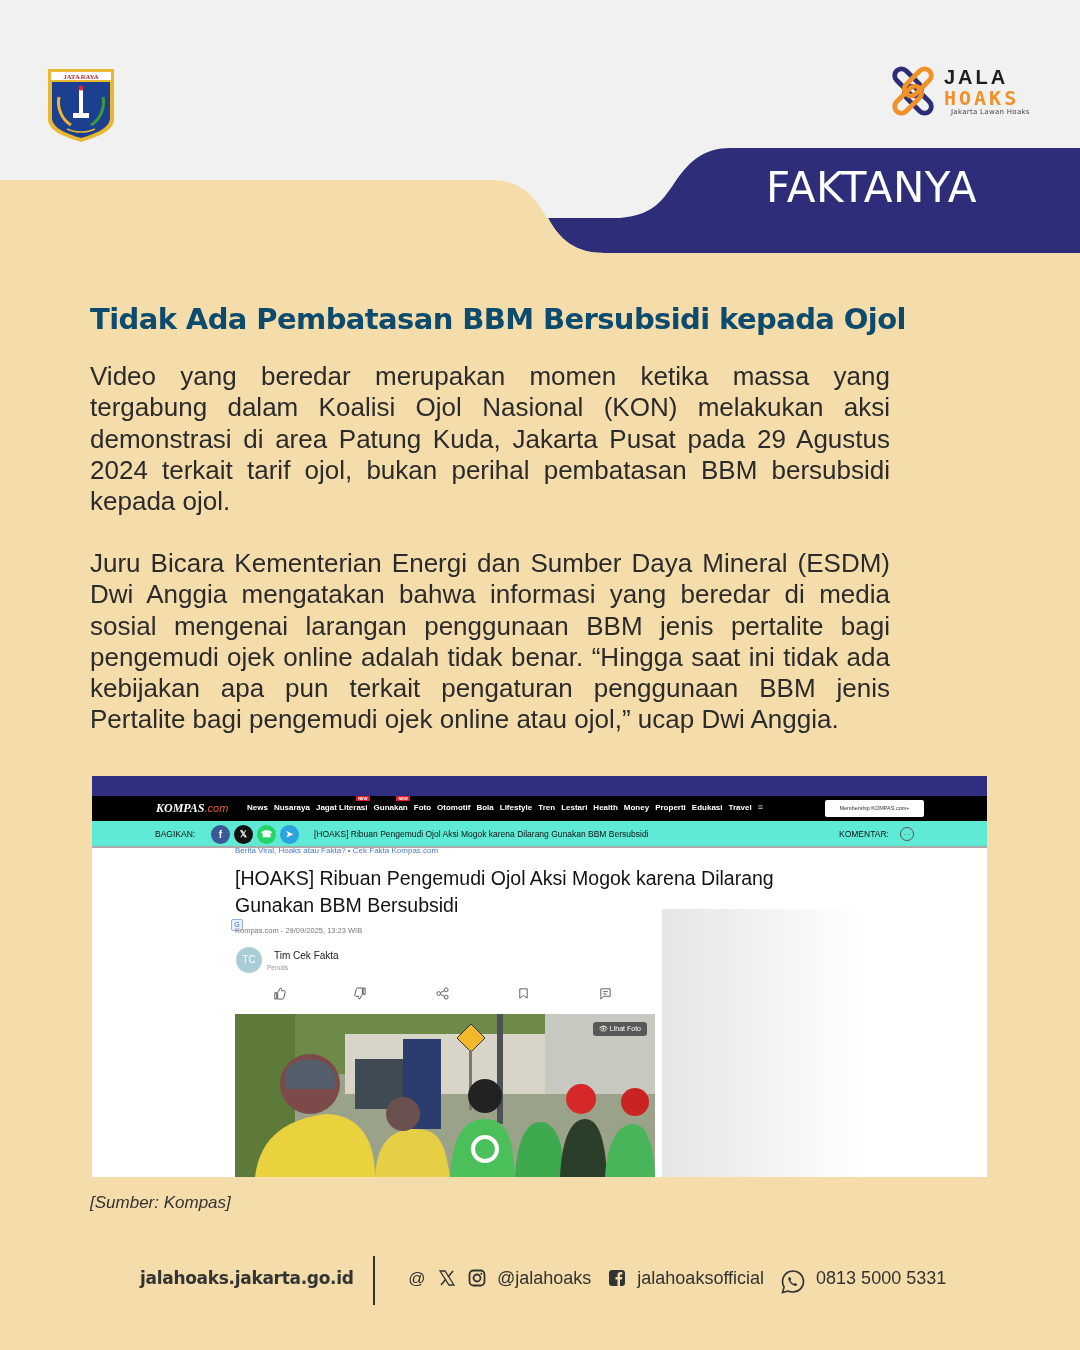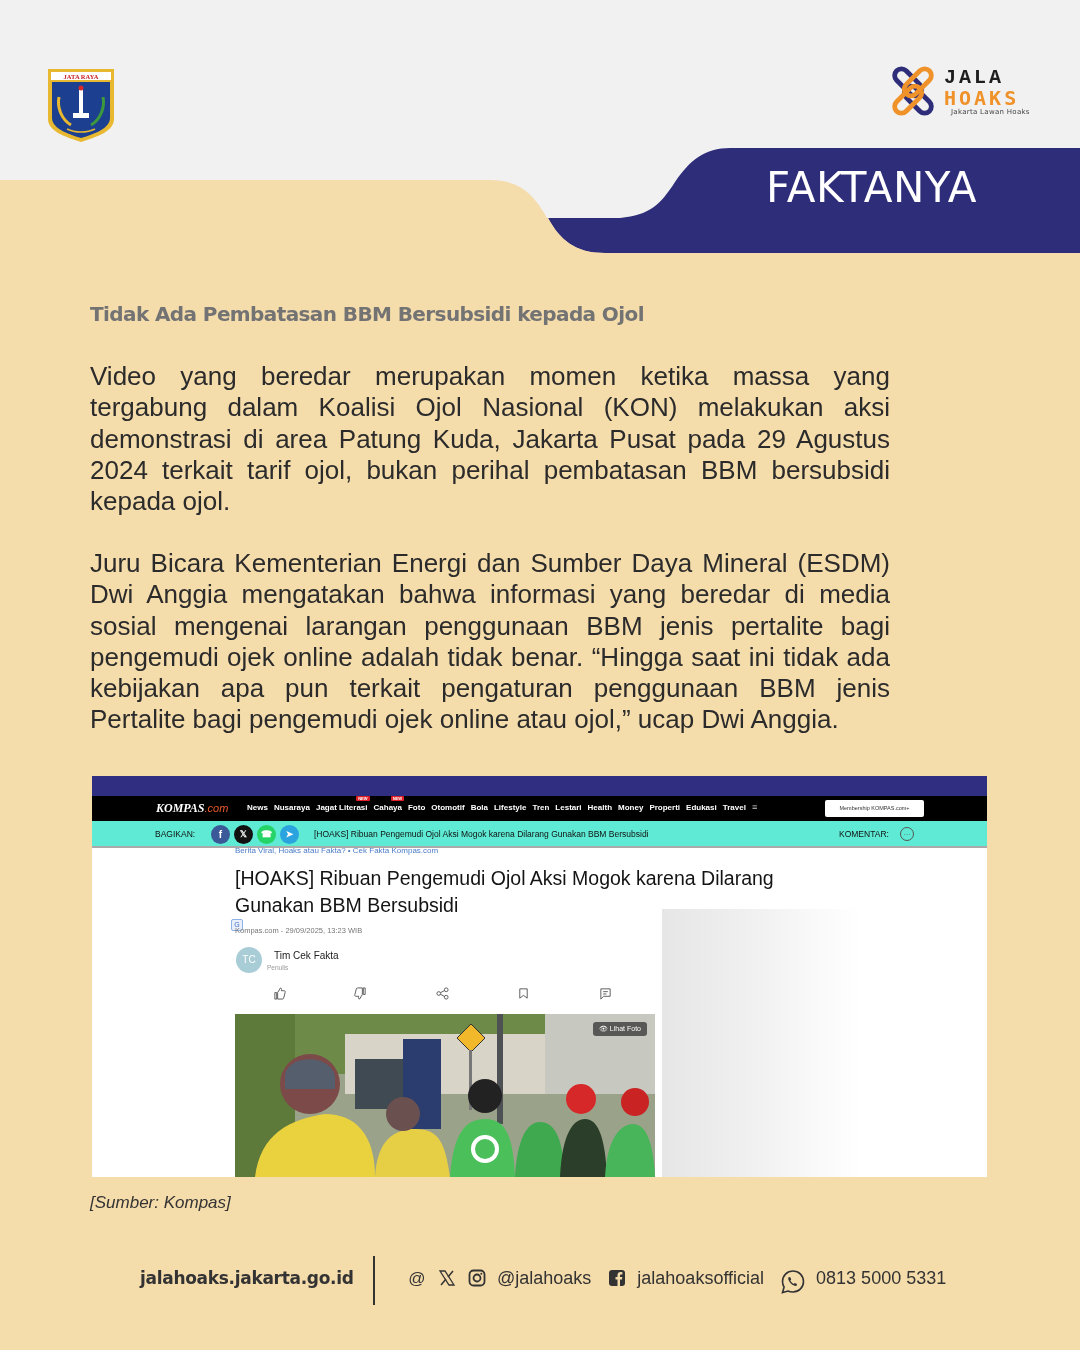--- a/index.html
+++ b/index.html
@@ -6,26 +6,26 @@
   html, body { width: 1080px; height: 1350px; overflow: hidden; }
   body { position: relative; background: #f1f1f1; font-family: "Liberation Sans", sans-serif; color: #2a2a2a; }
 
   
   .beige-bg { position: absolute; left: 0; top: 0; width: 1080px; height: 1350px; }
   .faktanya-label { position: absolute; left: 766px; top: 163px; font-family: "DejaVu Sans", sans-serif; font-weight: normal; font-size: 42px; color: #ffffff; letter-spacing: 0.5px; }
 
   
   .dki-logo { position: absolute; left: 45px; top: 67px; width: 72px; height: 76px; }
   .jala-logo { position: absolute; left: 888px; top: 66px; width: 150px; height: 54px; }
-  .jala-text-1 { position: absolute; left: 56px; top: 0px; font-family: Liberation Mono, monospace; font-weight: bold; font-size: 20px; color: #1e1e1e; letter-spacing: 3px; }
+  .jala-text-1 { position: absolute; left: 56px; top: 0px; font-family: Liberation Sans, sans-serif; font-weight: bold; font-size: 20px; color: #1e1e1e; letter-spacing: 3px; }
   .jala-text-2 { position: absolute; left: 56px; top: 20px; font-family: "DejaVu Sans Mono", monospace; font-weight: bold; font-size: 20px; color: #f0922a; letter-spacing: 3px; }
   .jala-text-3 { position: absolute; left: 57px; top: 42px; font-family: "DejaVu Sans", sans-serif; font-size: 7px; color: #444; letter-spacing: 0.3px; padding-left: 6px; }
 
   
-  .headline { position: absolute; left: 90px; top: 302px; width: 800px; font-family: "DejaVu Sans", sans-serif; font-weight: bold; font-size: 20px; color: #737373; letter-spacing: -0.6px; white-space: nowrap; }
+  .headline { position: absolute; left: 90px; top: 302px; width: 800px; font-family: "DejaVu Sans", sans-serif; font-weight: bold; font-size: 29px; color: #0c4a6e; letter-spacing: -0.6px; white-space: nowrap; }
   .para { position: absolute; left: 90px; width: 800px; font-family: "Liberation Sans", sans-serif; font-size: 26px; line-height: 31.3px; color: #2b2b2b; text-align: justify; }
   .para-1 { top: 361px; }
   .para-2 { top: 548px; }
 
   
   .shot { position: absolute; left: 92px; top: 776px; width: 895px; height: 401px; background: #ffffff; overflow: hidden; }
   .shot-topbar { position: absolute; left: 0; top: 0; width: 100%; height: 20px; background: #2f2e80; }
   .shot-nav { position: absolute; left: 0; top: 20px; width: 100%; height: 25px; background: #000000; }
   .kompas-logo { position: absolute; left: 64px; top: 5px; font-family: "Liberation Serif", serif; font-style: italic; font-weight: bold; font-size: 12px; color: #ffffff; }
   .kompas-logo span { color: #e9592b; font-weight: normal; font-family: "Liberation Sans", sans-serif; font-size: 11px; }
@@ -109,21 +109,21 @@
 <p class="para para-2">Juru Bicara Kementerian Energi dan Sumber Daya Mineral (ESDM) Dwi Anggia mengatakan bahwa informasi yang beredar di media sosial mengenai larangan penggunaan BBM jenis pertalite bagi pengemudi ojek online adalah tidak benar. “Hingga saat ini tidak ada kebijakan apa pun terkait pengaturan penggunaan BBM jenis Pertalite bagi pengemudi ojek online atau ojol,” ucap Dwi Anggia.</p>
 
 <div class="shot">
   <div class="shot-topbar"></div>
   <div class="shot-nav">
     <div class="kompas-logo"><b>KOMPAS</b><span>.com</span></div>
     <div class="nav-items">
       <span class="nav-item"><span>News</span></span>
       <span class="nav-item"><span>Nusaraya</span></span>
       <span class="nav-item"><span>Jagat Literasi</span><span class="nav-new">NEW</span></span>
-      <span class="nav-item"><span>Cahaya</span><span class="nav-new">NEW</span></span>
+      <span class="nav-item"><span>Gunakan</span><span class="nav-new">NEW</span></span>
       <span class="nav-item"><span>Foto</span></span>
       <span class="nav-item"><span>Otomotif</span></span>
       <span class="nav-item"><span>Bola</span></span>
       <span class="nav-item"><span>Lifestyle</span></span>
       <span class="nav-item"><span>Tren</span></span>
       <span class="nav-item"><span>Lestari</span></span>
       <span class="nav-item"><span>Health</span></span>
       <span class="nav-item"><span>Money</span></span>
       <span class="nav-item"><span>Properti</span></span>
       <span class="nav-item"><span>Edukasi</span></span>

